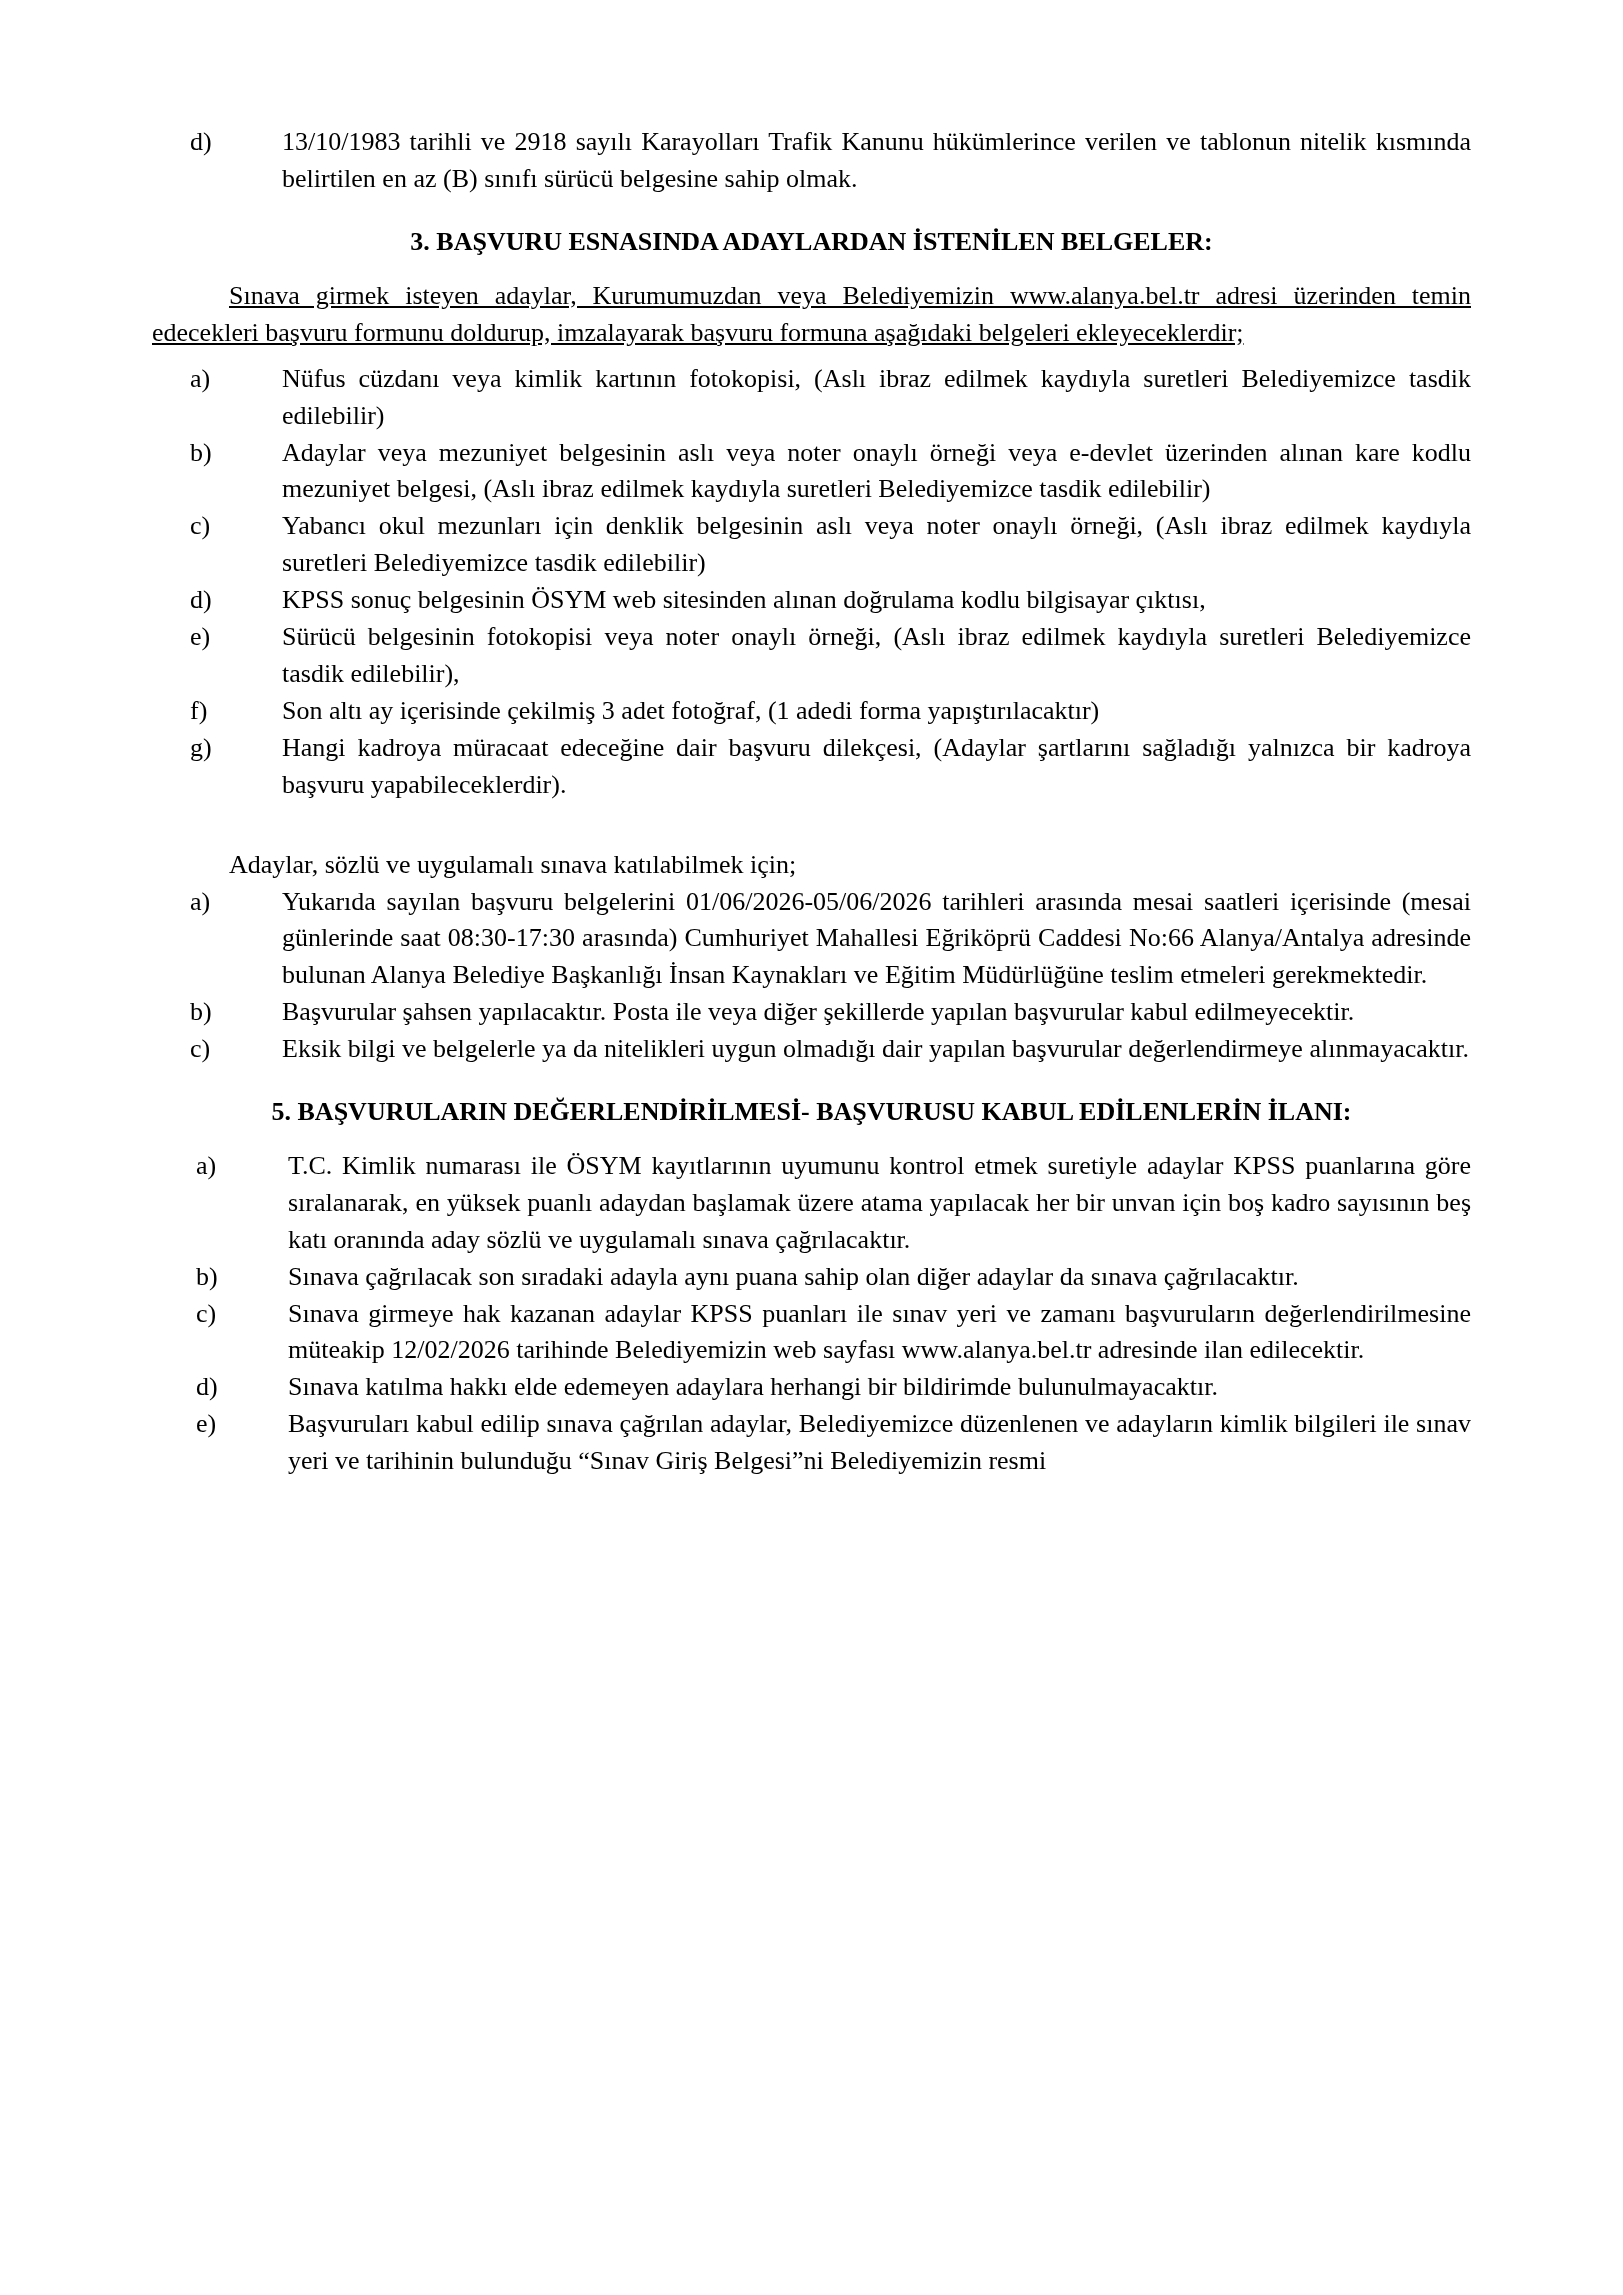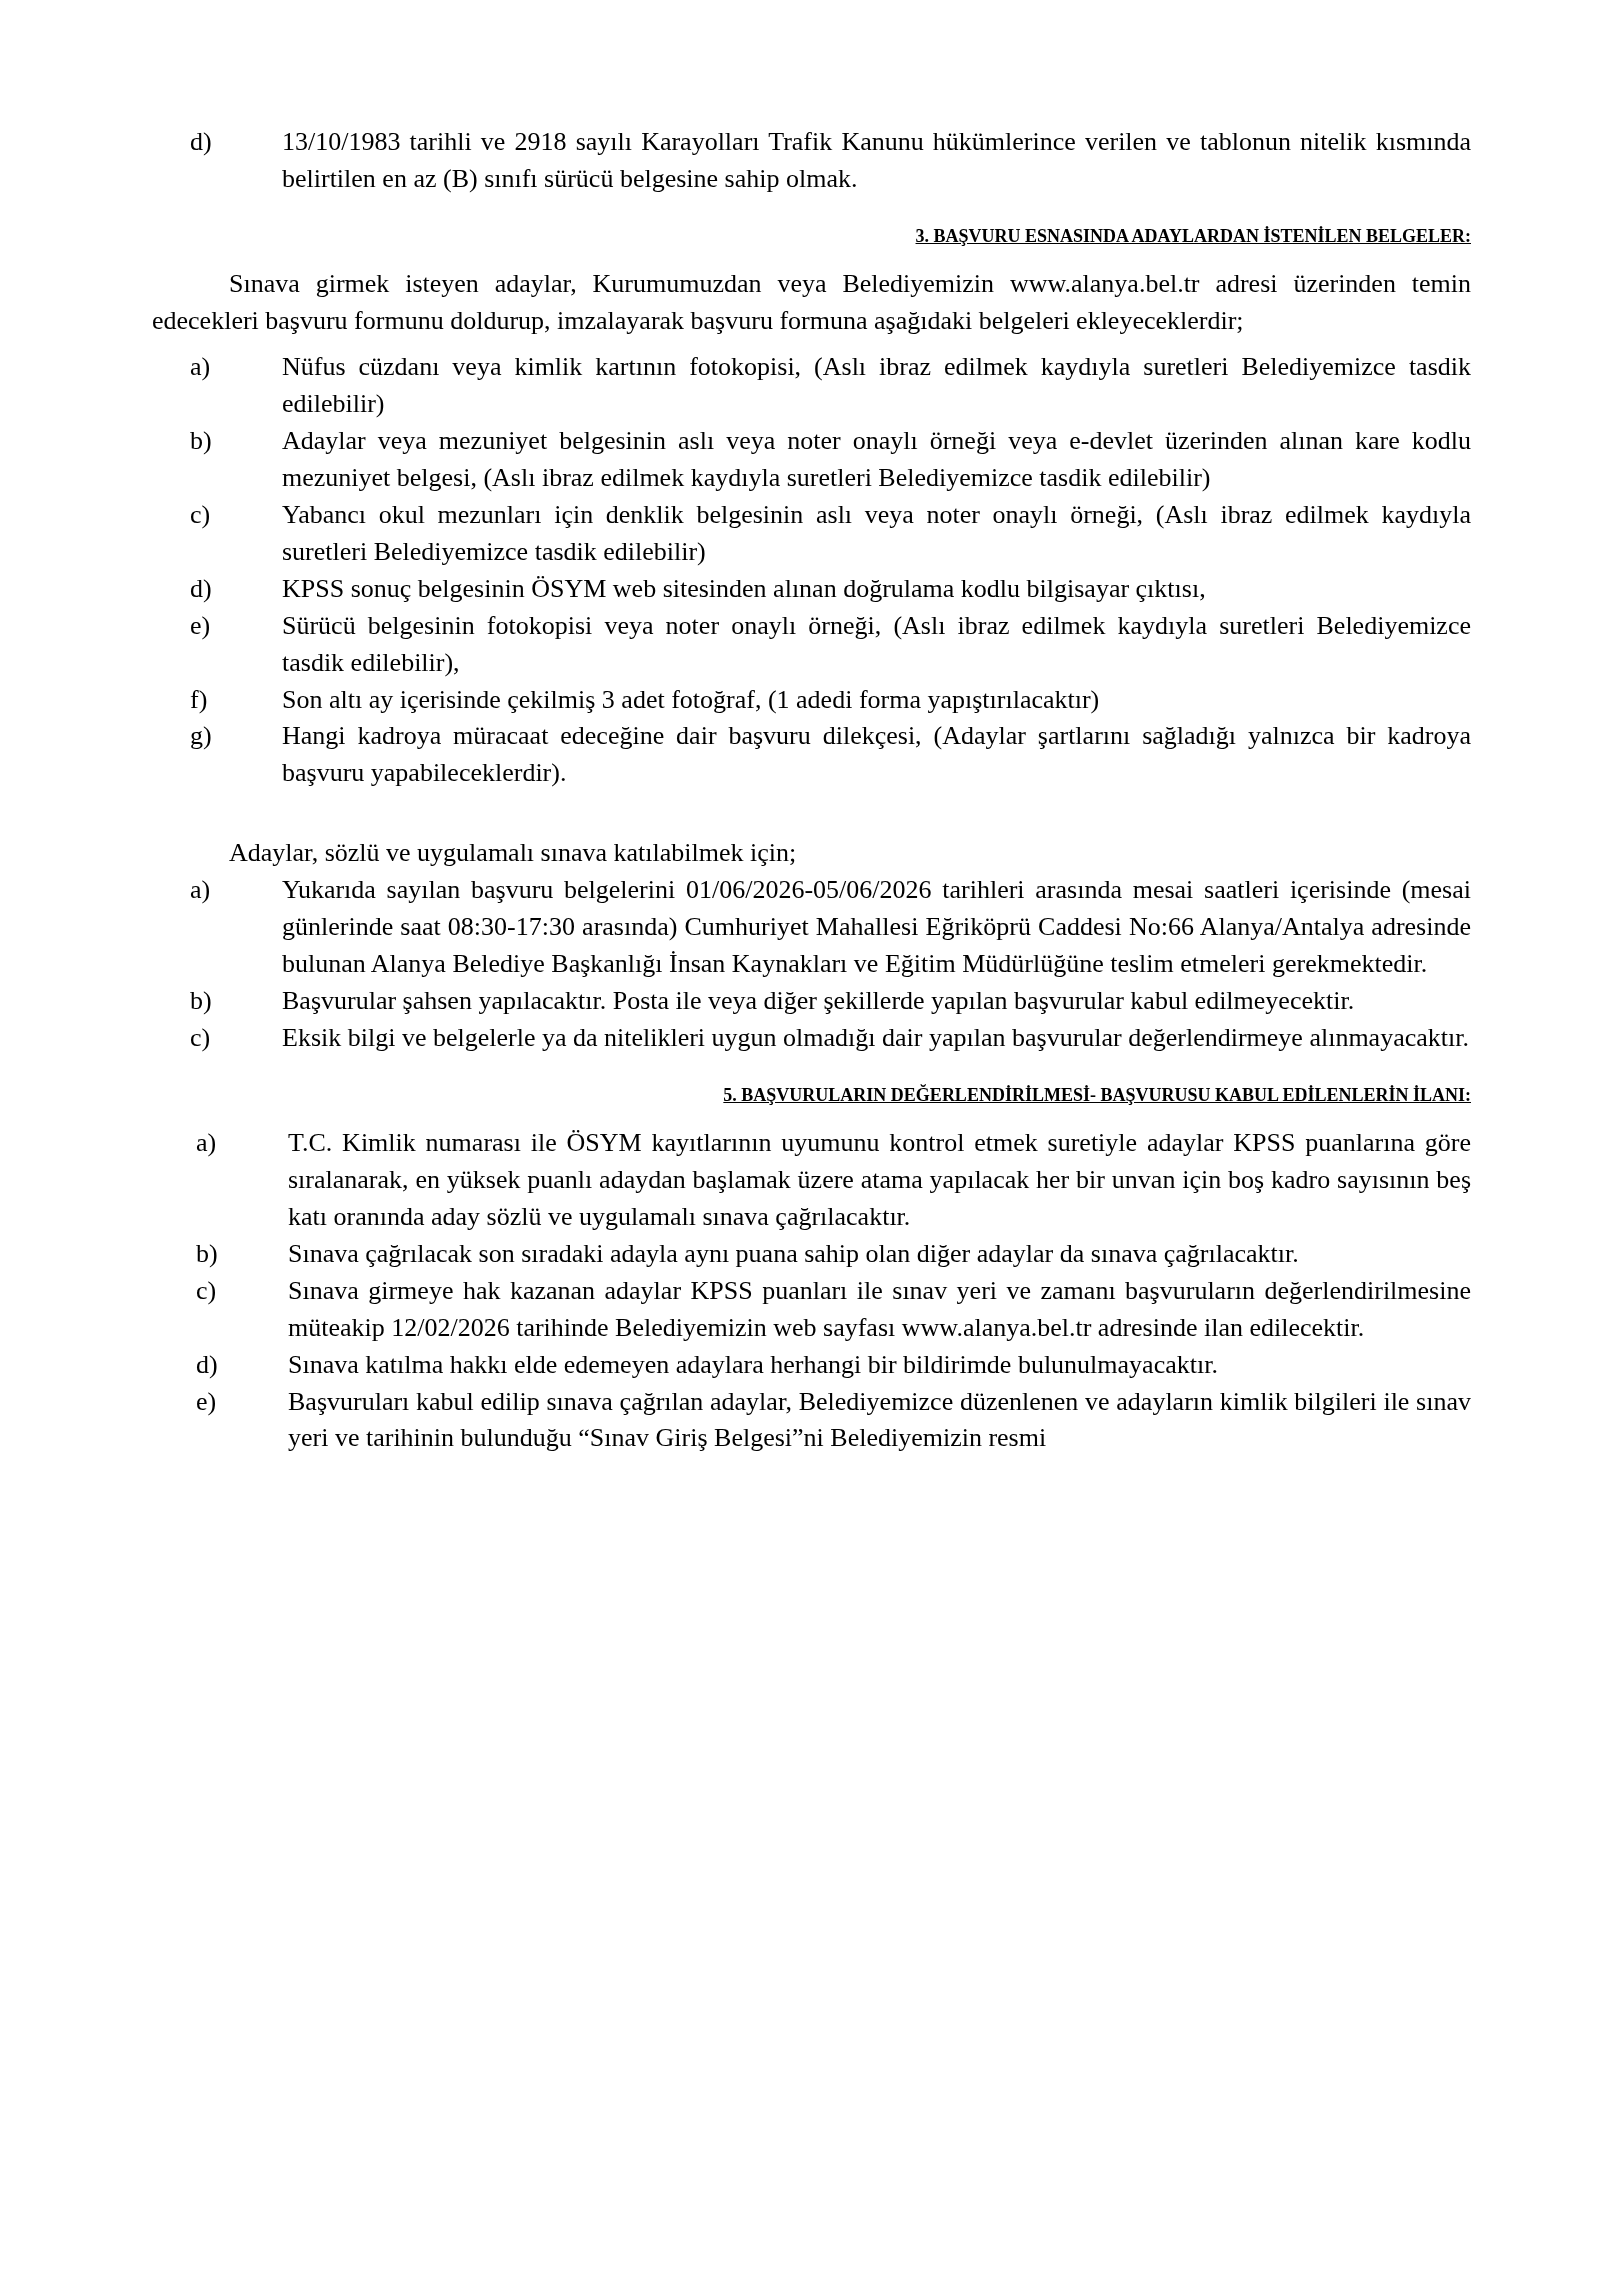--- a/index.html
+++ b/index.html
@@ -57,27 +57,26 @@
   }
   .para.indent {
     text-indent: 0;
     margin-left: 77px;
   }
   .para.block {
     margin-left: 0;
   }
 
   h2.heading {
-    font-size: 18px;
+    font-size: 26px;
     font-weight: bold;
     margin: 0;
     padding: 0;
     line-height: 1.42;
-    text-align: right;
-    text-decoration: underline;
+    text-align: center;
   }
 
   .sp-xs { height: 9.2px; }
   .sp-s  { height: 17px; }
   .sp-m  { height: 26px; }
 </style>
 </head>
 <body>
 
 <div class="page">
@@ -90,21 +89,21 @@
       </div>
     </div>
 
     <div class="sp-m"></div>
 
     <h2 class="heading">3. BAŞVURU ESNASINDA ADAYLARDAN İSTENİLEN BELGELER:</h2>
 
     <div class="sp-s"></div>
 
 
-    <p class="para block" style="text-indent:77px;">Sınava girmek isteyen adaylar, Kurumumuzdan veya Belediyemizin www.alanya.bel.tr adresi üzerinden temin edecekleri başvuru formunu doldurup, imzalayarak başvuru formuna aşağıdaki belgeleri ekleyeceklerdir;</p>
+    <p class="para block" style="text-indent:77px;text-decoration:underline;">Sınava girmek isteyen adaylar, Kurumumuzdan veya Belediyemizin www.alanya.bel.tr adresi üzerinden temin edecekleri başvuru formunu doldurup, imzalayarak başvuru formuna aşağıdaki belgeleri ekleyeceklerdir;</p>
 
     <div class="sp-xs"></div>
 
     <div class="lst ind-1">
       <div class="li">
         <span class="mk">a)</span>
         <span class="tx">Nüfus cüzdanı veya kimlik kartının fotokopisi, (Aslı ibraz edilmek kaydıyla suretleri Belediyemizce tasdik edilebilir)</span>
       </div>
       <div class="li">
         <span class="mk">b)</span>

